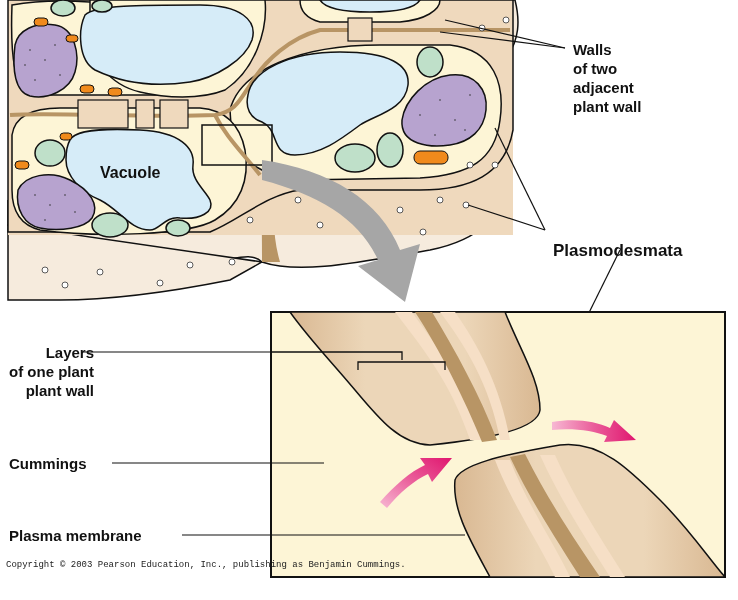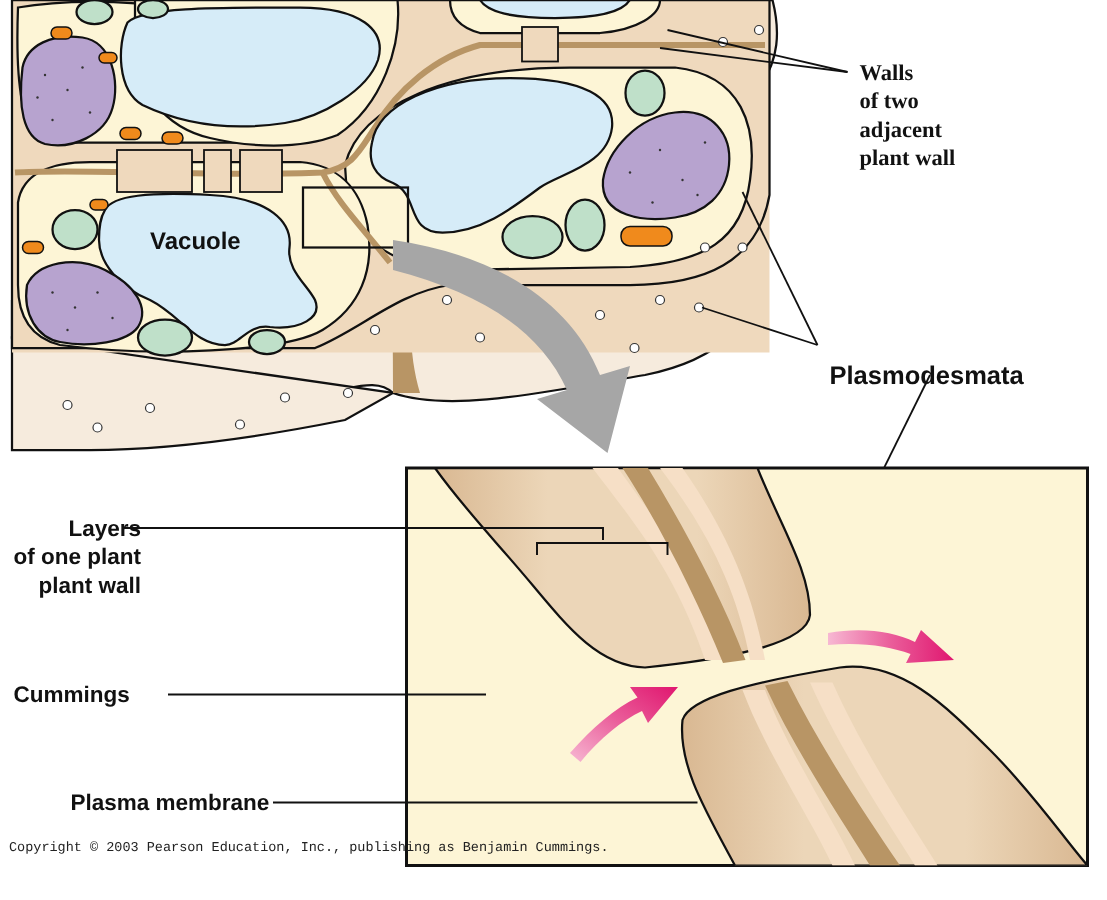--- a/index.html
+++ b/index.html
@@ -186,28 +186,28 @@
     <path d="M552,422 C575,418 595,421 610,428 L614,420 L636,440 L604,442 L607,436 C593,431 575,428 552,430 Z" fill="url(#pinkFade2)"></path>
   </g>
 
   <g stroke="#111" stroke-width="1.2">
     <line x1="82" y1="352" x2="272" y2="352"></line>
     <line x1="112" y1="463" x2="324" y2="463"></line>
     <line x1="182" y1="535" x2="465" y2="535"></line>
   </g>
 </svg>
 
-<div class="lbl" style="left:573px;top:40px;font-family:Liberation Serif, serif;">
+<div class="lbl" style="left:573px;top:40px;">
   <div>Walls</div>
   <div>of two</div>
   <div>adjacent</div>
   <div>plant wall</div>
 </div>
 <div class="lbl big" style="left:553px;top:225px;">Plasmodesmata</div>
-<div class="lbl vac" style="left:100px;top:152px;">Vacuole</div>
+<div class="lbl vac" style="left:100px;top:163px;">Vacuole</div>
 <div class="lbl" style="left:9px;top:343px;text-align:right;">
   <div>Layers</div>
   <div>of one plant</div>
   <div>plant wall</div>
 </div>
 <div class="lbl" style="left:9px;top:454px;">Cummings</div>
-<div class="lbl" style="left:9px;top:526px;margin-left:38px;">Plasma membrane</div>
+<div class="lbl" style="left:9px;top:526px;">Plasma membrane</div>
 <div class="copy">Copyright © 2003 Pearson Education, Inc., publishing as Benjamin Cummings.</div>
 
 </body></html>

